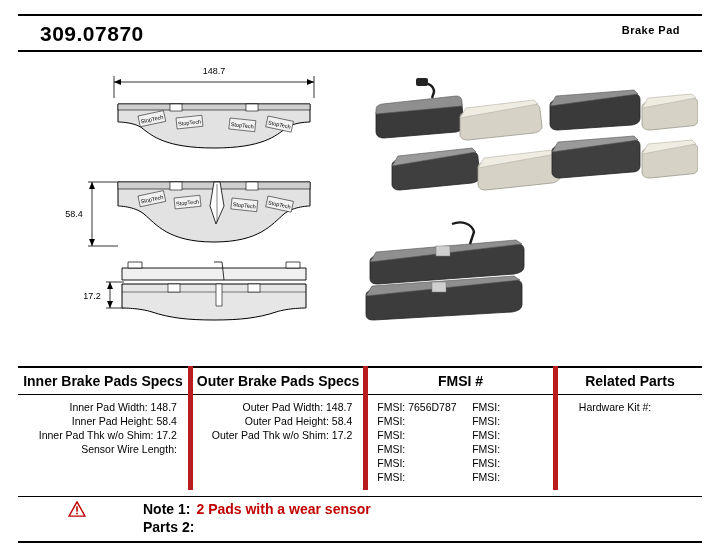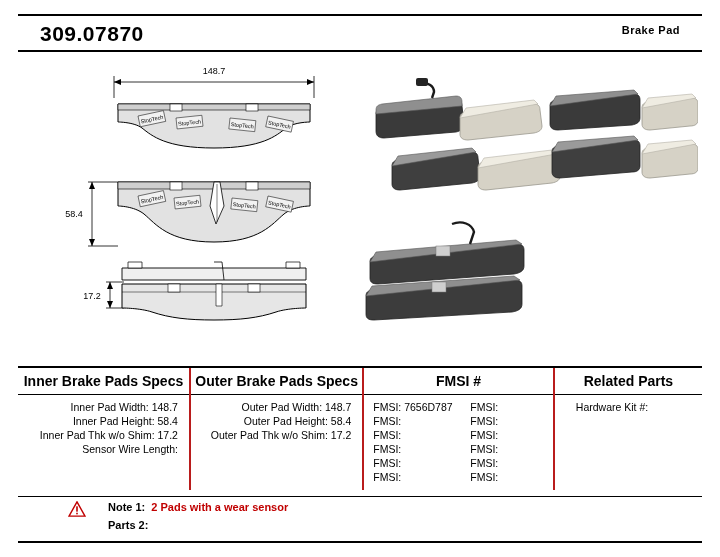--- a/index.html
+++ b/index.html
@@ -69,21 +69,21 @@
     border-top: 2px solid #000;
     border-bottom: 1px solid #000;
     text-align: center;
     font-weight: bold;
     font-size: 14px;
     padding: 5px 0 5px 0;
     background: #fff;
   }
   .specs-table td {
     vertical-align: top;
-    border-left: 2px solid #b91c1c;
+    border-left: 5px solid #b91c1c;
     border-right: 1px solid #000;
   }
   .specs-table td.nobl { border-left: none; }
   .specs-table td.nobr { border-right: none; }
 
   .col-inner  { width: 172px; }
   .col-outer  { width: 172px; }
   .col-fmsi   { width: 198px; }
   .col-related{ width: 142px; padding-left: 13px; }
 
@@ -116,22 +116,23 @@
     position: absolute;
     left: 18px;
     top: 497px;
     width: 684px;
     height: 46px;
     border-bottom: 2px solid #000;
     box-sizing: border-box;
   }
   .note-row {
     position: absolute;
-    font-size: 11px;
-    font-weight: bold;
+    font-size: 14px;
+    font-weight: bold;
+    margin-left: 35px;
   }
   .note1 { left: 90px; top: 4px; }
   .note2 { left: 90px; top: 22px; }
   .note-text {
     color: #c00000;
     font-weight: bold;
     margin-left: 6px;
   }
   .warn-icon {
     position: absolute;

